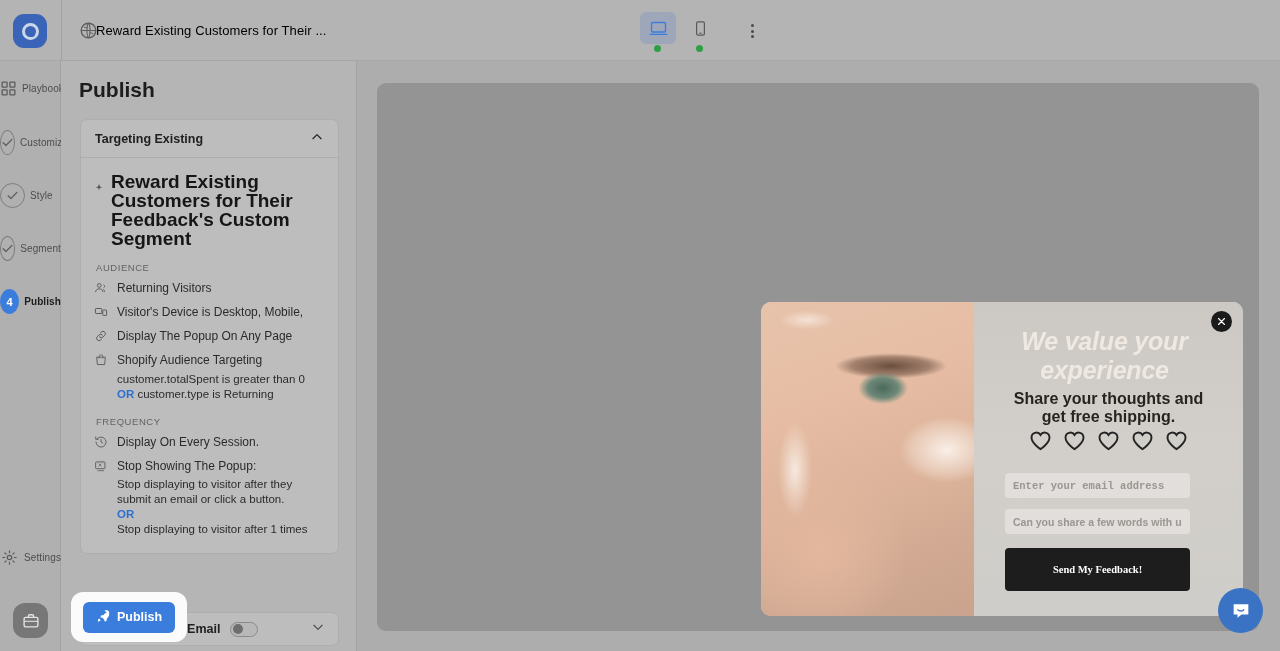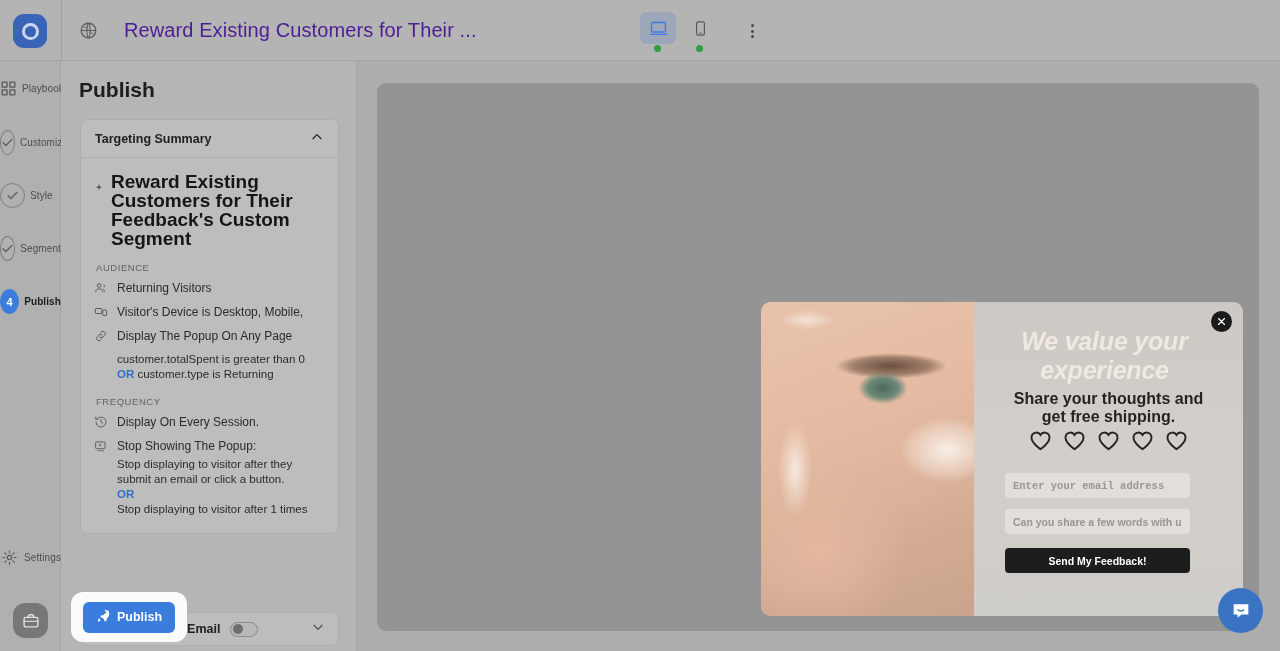--- a/index.html
+++ b/index.html
@@ -32,22 +32,22 @@
   }
   #topbar-divider {
     position: absolute; left: 61px; top: 0; width: 1px; height: 61px;
     background: #a0a0a0;
   }
   #globe-icon {
     position: absolute; left: 79px; top: 21px; width: 19px; height: 19px;
     color: #5d5d5d;
   }
   #doc-title {
-    position: absolute; left: 124px; top: 12px;
-    font-size: 20px; color: #4c1d95; letter-spacing: .1px;
+    position: absolute; left: 96px; top: 12px;
+    font-size: 13px; color: #000000; letter-spacing: .1px;
     line-height: 37px; white-space: nowrap;
   }
   
   #device-group { position: absolute; left: 640px; top: 12px; height: 38px; }
   .dev-btn {
     position: absolute; top: 0; width: 36px; height: 32px;
     border-radius: 6px; display: flex; align-items: center; justify-content: center;
   }
   #dev-desktop { left: 0; background: rgba(110,140,200,.30); }
   #dev-mobile  { left: 42px; }
@@ -206,24 +206,24 @@
   .field {
     position: absolute; left: 271px; width: 185px; height: 25px;
     background: #e1dedb; border-radius: 4px;
     display: flex; align-items: center; padding: 0 8px;
     font-size: 10.5px; font-weight: bold; color: #9a9691;
     left: 0; margin-left: 0;
   }
   #f-email { left: 31px; top: 171px; font-family: Liberation Mono, monospace; }
   #f-msg   { left: 31px; top: 207px; }
   #send-btn {
-    position: absolute; left: 31px; top: 246px; width: 185px; height: 25px;
+    position: absolute; left: 31px; top: 246px; width: 185px; height: 43px;
     background: #1d1d1d; border-radius: 4px; border: none;
     color: #fff; font-size: 10.5px; font-weight: bold; cursor: pointer;
-    font-family: Liberation Sans, sans-serif;
+    font-family: Liberation Serif, serif;
   }
 
   
   #chat-widget {
     position: absolute; left: 1218px; top: 588px; width: 45px; height: 45px;
     border-radius: 50%; background: #3b73c4;
     display: flex; align-items: center; justify-content: center; cursor: pointer;
   }
 </style>
 </head>
@@ -333,21 +333,21 @@
       <path d="M2.8 12.4h18.4" stroke-width="1.4"></path>
     </svg>
   </div>
 </div>
 
 <div id="panel">
   <div id="panel-title">Publish</div>
 
   <div id="card-targeting">
     <div id="card-head">
-      <span>Targeting Summary</span>
+      <span>Targeting Existing</span>
       <span class="chev">
         <svg viewBox="0 0 24 24" width="14" height="14" fill="none" stroke="currentColor" stroke-width="2" stroke-linecap="round" stroke-linejoin="round">
             <path d="M5 15l7-7 7 7"></path>
           </svg>
       </span>
     </div>
 
     <div id="card-body">
       <div id="seg-title">
         <span class="spark">
@@ -384,20 +384,29 @@
       <div class="row">
         <span class="ic">
           <svg viewBox="0 0 24 24" width="14" height="14" fill="none" stroke="currentColor" stroke-width="1.7" stroke-linecap="round">
             <path d="M9.6 13.6a4 4 0 0 0 5.7.3l3-3a4 4 0 0 0-5.7-5.7l-1.5 1.5"></path>
             <path d="M14.4 10.4a4 4 0 0 0-5.7-.3l-3 3a4 4 0 0 0 5.7 5.7l1.5-1.5"></path>
           </svg>
         </span>
         <span class="tx">Display The Popup On Any Page</span>
       </div>
 
+      <div class="row" style="margin-bottom:4px">
+        <span class="ic">
+          <svg viewBox="0 0 24 24" width="14" height="14" fill="none" stroke="currentColor" stroke-width="1.6">
+            <path d="M4.6 7.2h14.8l-1.2 12.6H5.8z"></path>
+              <path d="M8.8 9.4V6.2a3.2 3.2 0 0 1 6.4 0v3.2" stroke-width="1.3"></path>
+          </svg>
+        </span>
+        <span class="tx">Shopify Audience Targeting</span>
+      </div>
 
       <div class="sub">customer.totalSpent is greater than 0</div>
       <div class="sub">
         <span class="orw">OR</span>
         <span>customer.type is Returning</span>
       </div>
 
       <div class="sec-label">FREQUENCY</div>
 
       <div class="row">

